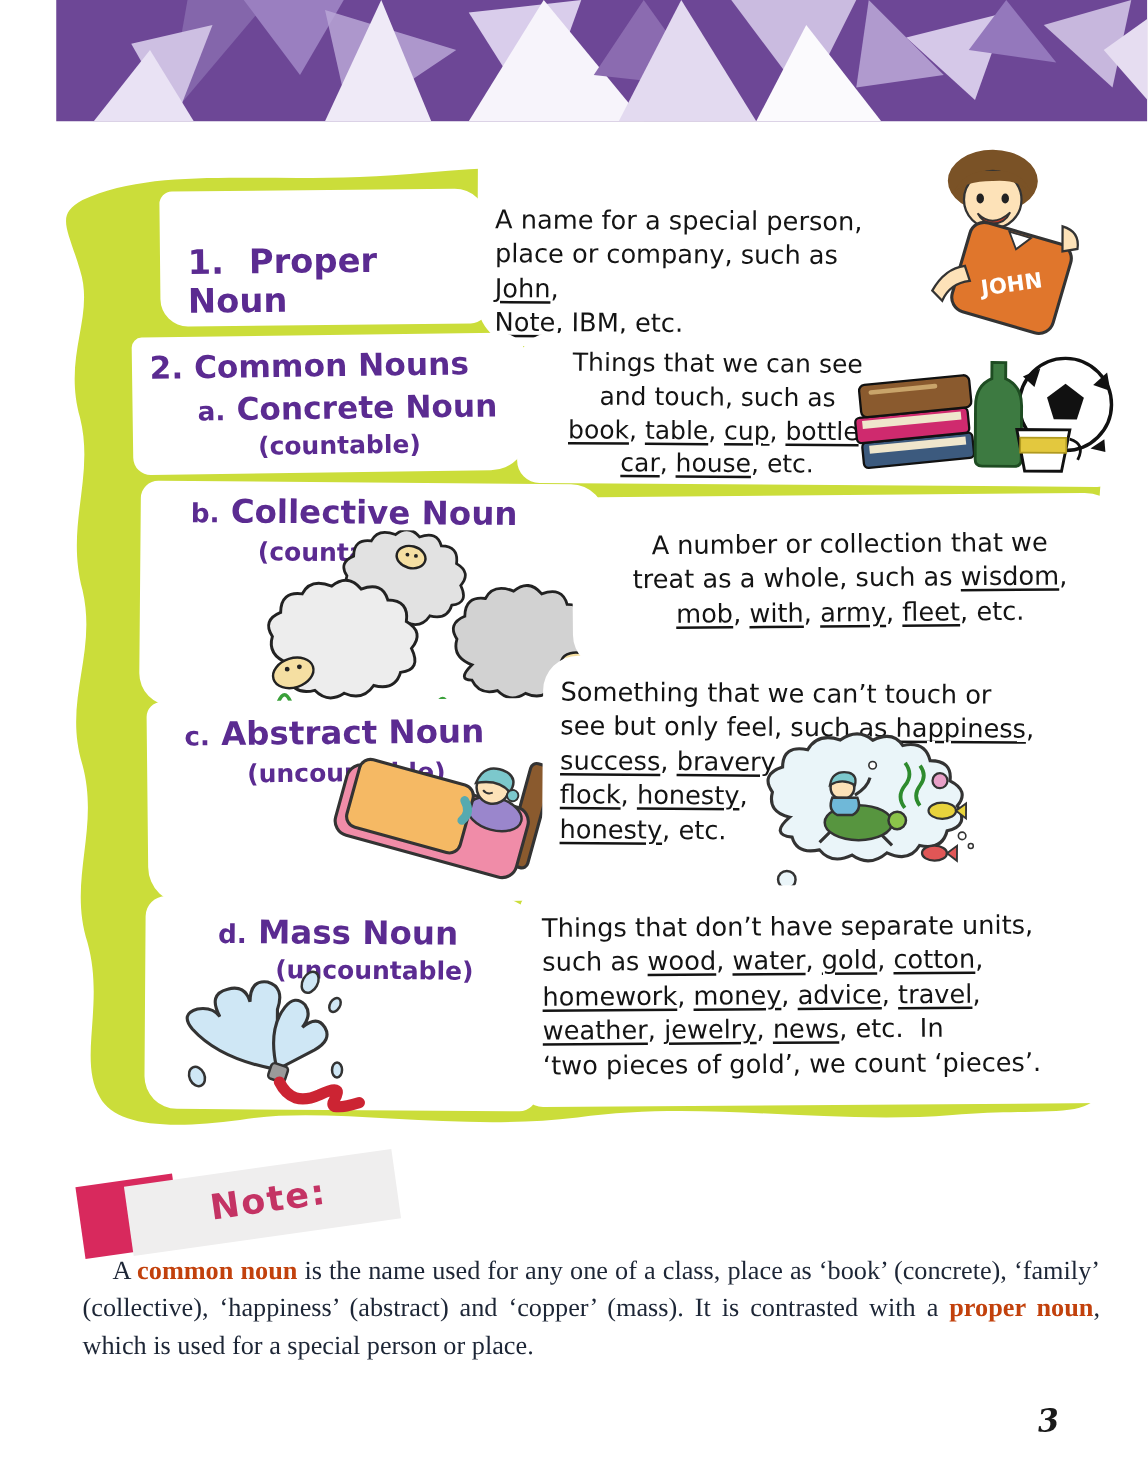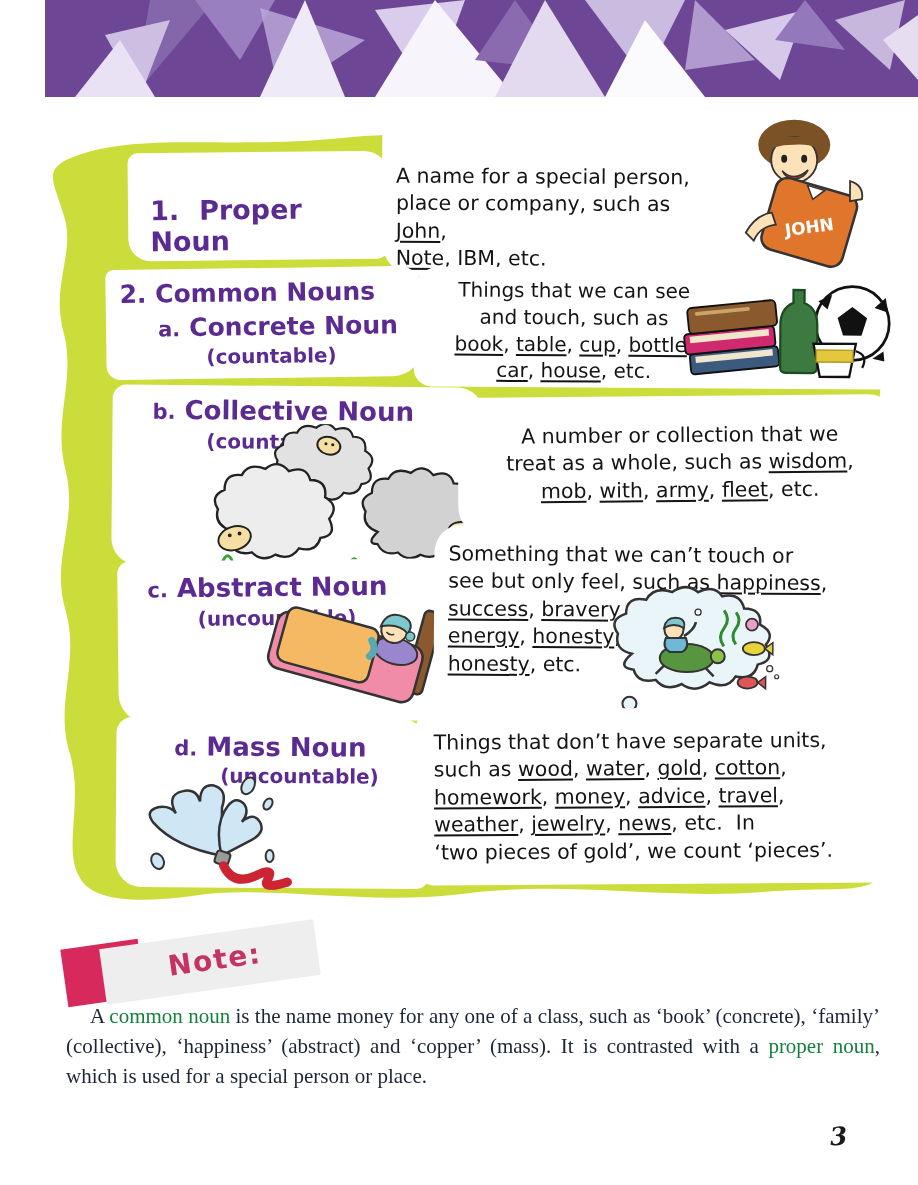--- a/index.html
+++ b/index.html
@@ -57,21 +57,21 @@
   .splash{left:2px;top:46px;width:204px;height:126px;}
   
   #note-gray{position:absolute;left:102px;top:934px;width:216px;height:56px;background:#efeeee;
              transform:rotate(-8deg);}
   #note-label{position:absolute;left:66px;top:10px;color:#c43364;font-weight:800;font-size:28px;
               letter-spacing:1.5px;}
   #note-pink{position:absolute;left:64px;top:944px;width:78px;height:58px;background:#d8295d;
              transform:rotate(-8deg);}
   #note-par{position:absolute;left:66px;top:1002px;width:814px;font-family:"Liberation Serif",serif;
             font-size:21px;line-height:1.42;color:#1d2636;text-align:justify;text-indent:24px;}
-  #note-par .accent{color:#15803d;}
+  #note-par .accent{color:#c2410c;font-weight:bold;}
   
   #pagenum{position:absolute;left:830px;top:1122px;font-family:"DejaVu Serif",serif;
            font-style:italic;font-weight:bold;font-size:25px;color:#1a1a1a;transform:rotate(-4deg);}
 </style>
 </head>
 <body>
 
 <div id="page">
 
   <div id="header">
@@ -205,21 +205,21 @@
         <rect x="20" y="46" width="94" height="56" rx="9" fill="#f5b964" stroke="#333" stroke-width="2.5"></rect>
         <circle cx="127" cy="42" r="13" fill="#fde2b8" stroke="#333" stroke-width="2"></circle>
         <path d="M113 42 Q115 24 134 27 Q145 30 141 42 Q130 34 113 42 Z" fill="#7cc8cc" stroke="#333" stroke-width="2"></path>
         <circle cx="144" cy="44" r="4.5" fill="#7cc8cc" stroke="#333" stroke-width="1.5"></circle>
         <path d="M120 46 q4 3 8 0" stroke="#333" stroke-width="1.6" fill="none"></path>
         <path d="M108 58 q8 8 2 16" stroke="#56aab0" stroke-width="7" fill="none" stroke-linecap="round"></path>
       </g>
     </svg>
   </div>
   <div class="wbox s4d">
-    <div class="def"><span>Something that we can’t touch or</span><br><span>see but only feel, such as </span><span class="u">happiness</span><span>,</span><br><span class="u">success</span><span>, </span><span class="u">bravery</span><span>,</span><br><span class="u">energy</span><span>, </span><span class="u">honesty</span><span>,</span><br><span class="u">honesty</span><span>, etc.</span></div>
+    <div class="def"><span>Something that we can’t touch or</span><br><span>see but only feel, such as </span><span class="u">happiness</span><span>,</span><br><span class="u">success</span><span>, </span><span class="u">bravery</span><span>,</span><br><span class="u">flock</span><span>, </span><span class="u">honesty</span><span>,</span><br><span class="u">honesty</span><span>, etc.</span></div>
     <svg class="ill bubble" viewBox="0 0 206 140">
       <path d="M30 70 Q12 66 16 50 Q6 36 24 30 Q24 12 44 16 Q52 2 70 8 Q84 -2 96 8 Q112 0 120 12
         Q138 8 142 24 Q160 24 158 40 Q174 48 164 60 Q174 76 156 80 Q152 96 134 92 Q126 106 108 98
         Q94 110 80 100 Q64 108 54 96 Q36 100 32 86 Q14 84 30 70 Z" fill="#eaf5f9" stroke="#333" stroke-width="2.5"></path>
       <circle cx="28" cy="120" r="7" fill="#eaf5f9" stroke="#333" stroke-width="2"></circle>
       <circle cx="14" cy="133" r="4.5" fill="#eaf5f9" stroke="#333" stroke-width="2"></circle>
       <path d="M122 26 q7 9 0 18 q-7 9 0 18 M134 28 q6 8 0 16 q-6 8 0 16" stroke="#2e8b2e" stroke-width="3" fill="none"></path>
       <ellipse cx="85" cy="74" rx="27" ry="14" fill="#57953f" stroke="#333" stroke-width="2"></ellipse>
       <circle cx="116" cy="72" r="7" fill="#8bc34a" stroke="#333" stroke-width="2"></circle>
       <path d="M62 82 l-8 8 M104 84 l8 8" stroke="#333" stroke-width="2.5"></path>
@@ -255,16 +255,16 @@
     </svg>
   </div>
   <div class="wbox s5d">
     <div class="def"><span>Things that don’t have separate units,</span><br><span>such as </span><span class="u">wood</span><span>, </span><span class="u">water</span><span>, </span><span class="u">gold</span><span>, </span><span class="u">cotton</span><span>,</span><br><span class="u">homework</span><span>, </span><span class="u">money</span><span>, </span><span class="u">advice</span><span>, </span><span class="u">travel</span><span>,</span><br><span class="u">weather</span><span>, </span><span class="u">jewelry</span><span>, </span><span class="u">news</span><span>, etc.&nbsp; In</span><br><span>‘two pieces of gold’, we count ‘pieces’.</span></div>
   </div>
 
   <div id="note-pink"></div>
   <div id="note-gray">
     <div id="note-label">Note:</div>
   </div>
-  <div id="note-par"><span>A </span><span class="accent">common noun</span><span> is the name money for any one of a class, such as ‘book’ (concrete), ‘family’ (collective), ‘happiness’ (abstract) and ‘copper’ (mass). It is contrasted with a </span><span class="accent">proper noun</span><span>, which is used for a special person or place.</span></div>
+  <div id="note-par"><span>A </span><span class="accent">common noun</span><span> is the name used for any one of a class, place as ‘book’ (concrete), ‘family’ (collective), ‘happiness’ (abstract) and ‘copper’ (mass). It is contrasted with a </span><span class="accent">proper noun</span><span>, which is used for a special person or place.</span></div>
 
   <div id="pagenum">3</div>
 </div>
 
 </body></html>

